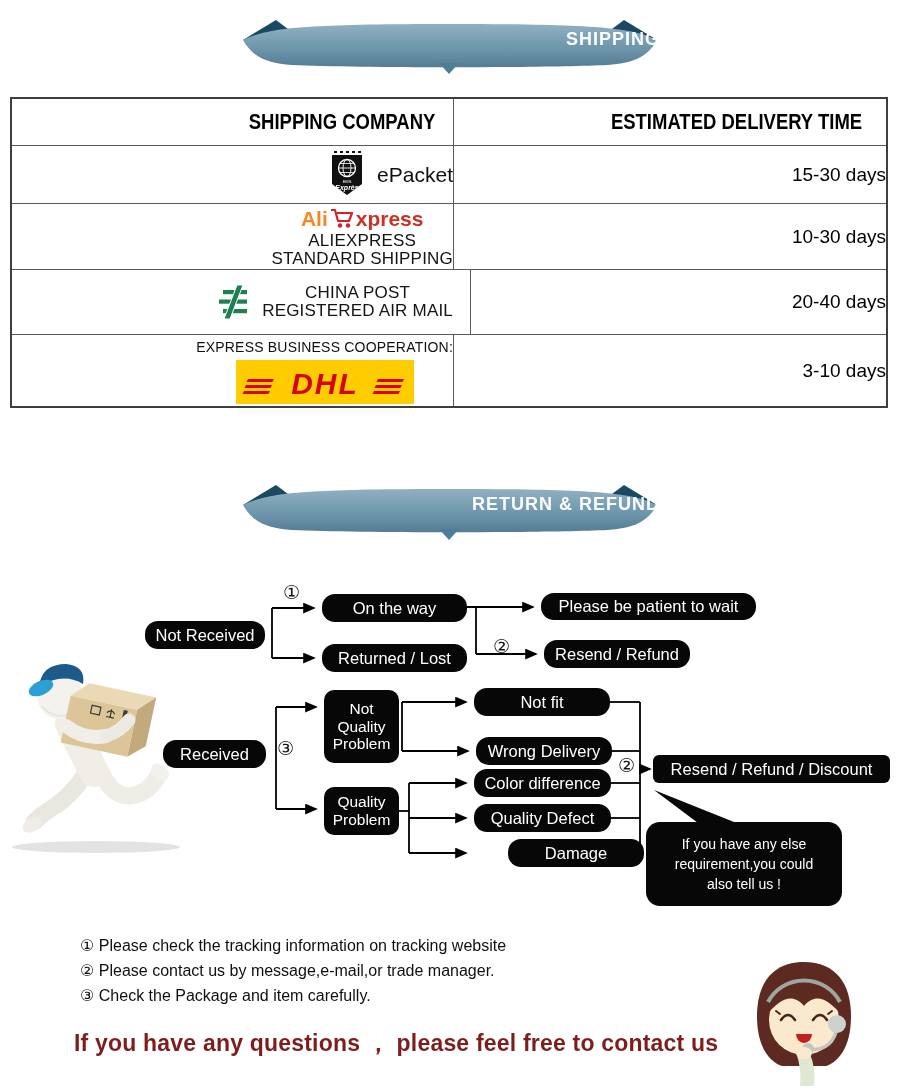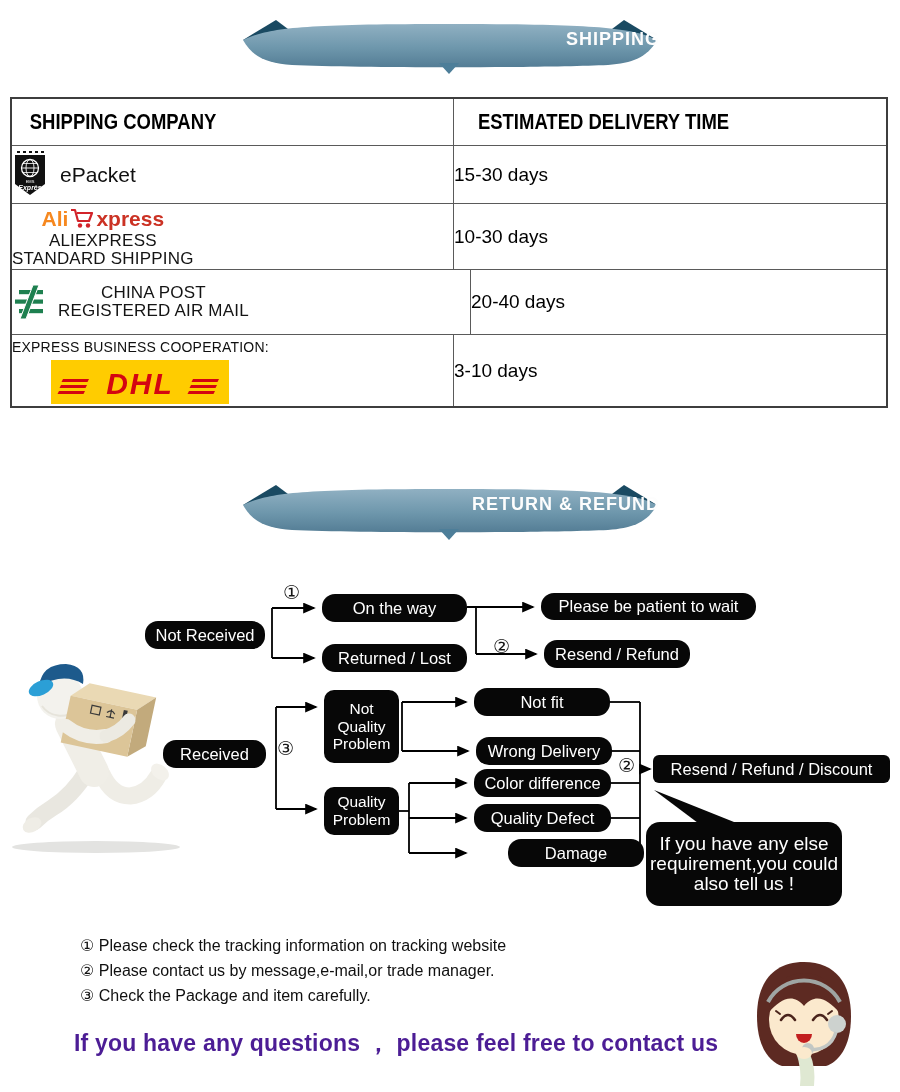--- a/index.html
+++ b/index.html
@@ -12,21 +12,21 @@
   .ribbon-label{position:absolute;left:0;right:0;top:13px;text-align:right;
     color:#fdfdfd;font-size:18px;font-weight:bold;letter-spacing:1px;}
   .tri{position:absolute;width:0;height:0;border-left:10px solid transparent;
     border-right:10px solid transparent;border-top:11px solid #4d7e99;}
 
   
   .ship-table{position:absolute;left:10px;top:97px;width:878px;border:2px solid #3e3e3e;
     box-sizing:border-box;background:#fff;}
   .t-row{display:flex;}
   .t-row + .t-row{border-top:1.5px solid #5a5a5a;}
-  .t-cell{display:flex;align-items:center;justify-content:flex-start;box-sizing:border-box;}
+  .t-cell{display:flex;align-items:center;justify-content:flex-end;box-sizing:border-box;}
   .t-left{width:441px;flex:none;}
   .t-right{flex:1;border-left:1.5px solid #5a5a5a;font-size:19px;color:#000;}
   .t-head{height:46px;}
   .r1{height:57px;}.r2{height:65px;}.r3{height:64px;gap:17px;}.r4{height:71px;}
   .cond{display:inline-block;transform:scaleX(.84);font-weight:bold;font-size:22px;
     letter-spacing:0;color:#000;white-space:nowrap;}
   .company-col{display:flex;flex-direction:column;align-items:center;justify-content:center;}
   .company-row{display:flex;flex-direction:row;align-items:center;justify-content:center;}
   .epacket-name{font-size:21px;margin-left:12px;color:#101010;}
   .cap-lines{font-size:17px;line-height:18px;text-align:center;color:#141414;letter-spacing:.2px;}
@@ -37,27 +37,27 @@
 
   
   .flow-svg{position:absolute;left:0;top:560px;pointer-events:none;}
   .pill{position:absolute;background:#070707;color:#fff;border-radius:13px;
     display:flex;align-items:center;justify-content:center;text-align:center;
     font-size:16.5px;box-sizing:border-box;padding:0 4px;}
   .pill.sq{border-radius:10px;font-size:15.5px;line-height:1.15;}
   .mark{position:absolute;font-size:19px;color:#151515;line-height:19px;}
   .bubble{position:absolute;left:646px;top:822px;width:196px;height:84px;background:#070707;
     color:#fff;border-radius:14px;display:flex;flex-direction:column;align-items:center;
-    justify-content:center;font-size:19px;line-height:20px;text-align:center;}
+    justify-content:center;font-size:14px;line-height:20px;text-align:center;}
 
   
   .notes{position:absolute;left:80px;top:933px;font-size:16px;color:#101010;}
   .notes div{height:25px;line-height:25px;}
   .contact-line{position:absolute;left:74px;top:1028px;width:690px;font-size:23px;
-    font-weight:bold;color:#4c1d95;letter-spacing:.2px;}
+    font-weight:bold;color:#7f1d1d;letter-spacing:.2px;}
 
   .art{position:absolute;}
 </style>
 </head>
 <body>
 
 <div class="page">
 
   <div class="ribbon" style="left:240px;top:16px;">
     <svg width="420" height="52" viewBox="0 0 420 52">

